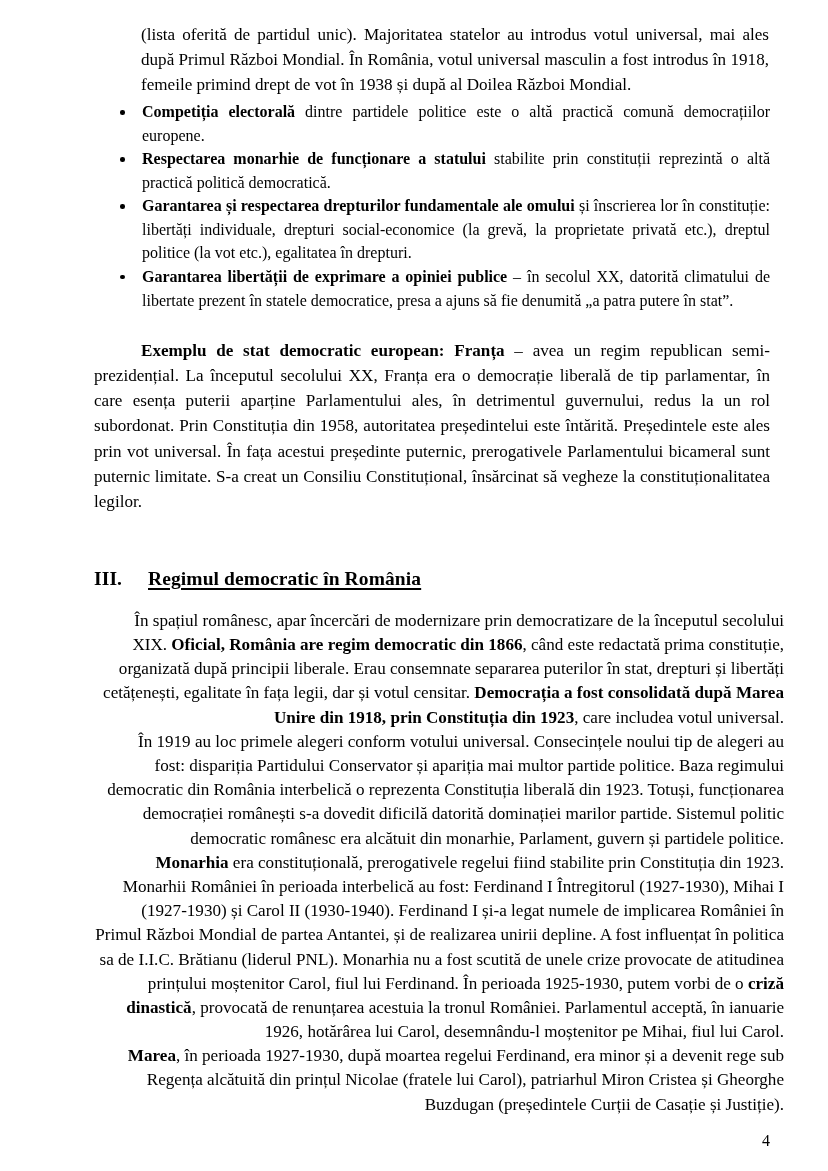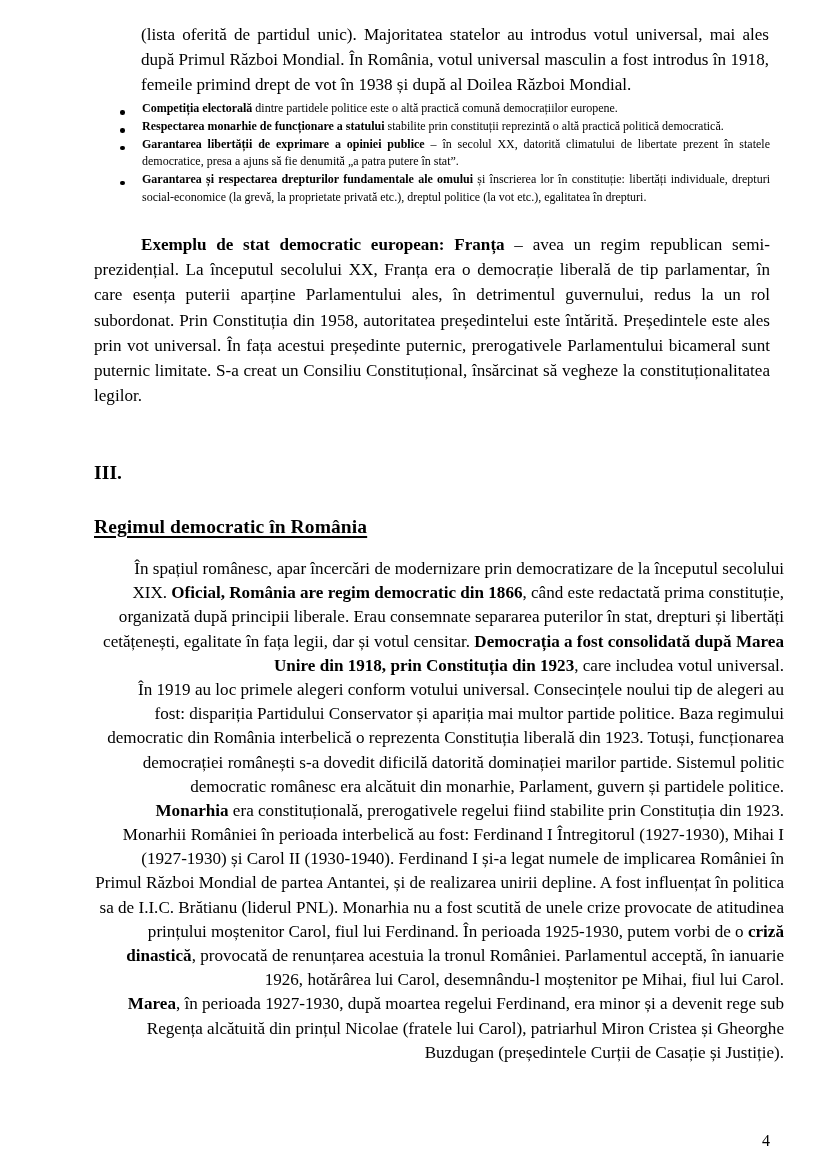--- a/index.html
+++ b/index.html
@@ -49,21 +49,21 @@
   ul.bullets {
     list-style: none;
     margin: 3px 0 0 0;
     padding: 0;
     width: 676px;
   }
   ul.bullets > li {
     position: relative;
     padding-left: 48px;
     margin: 0 0 0 0;
-    font-size: 12px;
+    font-size: 16px;
     line-height: 1.47;
     text-align: justify;
   }
   ul.bullets > li::before {
     content: "";
     position: absolute;
     left: 26px;
     top: 10px;
     width: 4.5px;
     height: 4.5px;
@@ -78,21 +78,20 @@
   }
 
   
   .section-head {
     margin-top: 54px;
     display: flex;
     align-items: baseline;
     font-size: 19.5px;
     font-weight: bold;
     letter-spacing: 0.1px;
-    flex-direction: column;
   }
   .section-head .num {
     width: 54px;
     flex: 0 0 54px;
     text-decoration: none;
   }
   .section-head .title {
     text-decoration: underline;
     text-underline-offset: 3px;
     text-decoration-thickness: 1.6px;
@@ -125,22 +124,22 @@
 
 <div class="page">
 
   <div class="intro">
     <p class="para">(lista oferită de partidul unic). Majoritatea statelor au introdus votul universal, mai ales după Primul Război Mondial. În România, votul universal masculin a fost introdus în 1918, femeile primind drept de vot în 1938 și după al Doilea Război Mondial.</p>
   </div>
 
   <ul class="bullets" id="bullet-list">
       <li><span class="b">Competiția electorală</span><span> dintre partidele politice este o altă practică comună democrațiilor europene.</span></li>
       <li><span class="b">Respectarea monarhie de funcționare a statului</span><span> stabilite prin constituții reprezintă o altă practică politică democratică.</span></li>
+      <li><span class="b">Garantarea și respectarea drepturilor fundamentale ale omului</span><span> și înscrierea lor în constituție: libertăți individuale, drepturi social-economice (la grevă, la proprietate privată etc.), dreptul politice (la vot etc.), egalitatea în drepturi.</span></li>
       <li><span class="b">Garantarea libertății de exprimare a opiniei publice</span><span> – în secolul XX, datorită climatului de libertate prezent în statele democratice, presa a ajuns să fie denumită „a patra putere în stat”.</span></li>
-      <li><span class="b">Garantarea și respectarea drepturilor fundamentale ale omului</span><span> și înscrierea lor în constituție: libertăți individuale, drepturi social-economice (la grevă, la proprietate privată etc.), dreptul politice (la vot etc.), egalitatea în drepturi.</span></li>
     </ul>
 
   <div class="france">
     <p class="para indent"><span class="b">Exemplu de stat democratic european: Franța</span><span> – avea un regim republican semi-prezidențial. La începutul secolului XX, Franța era o democrație liberală de tip parlamentar, în care esența puterii aparține Parlamentului ales, în detrimentul guvernului, redus la un rol subordonat. Prin Constituția din 1958, autoritatea președintelui este întărită. Președintele este ales prin vot universal. În fața acestui președinte puternic, prerogativele Parlamentului bicameral sunt puternic limitate. S-a creat un Consiliu Constituțional, însărcinat să vegheze la constituționalitatea legilor.</span></p>
   </div>
 
   <div class="section-head">
     <span class="num">III.</span>
     <span class="title">Regimul democratic în România</span>
   </div>

